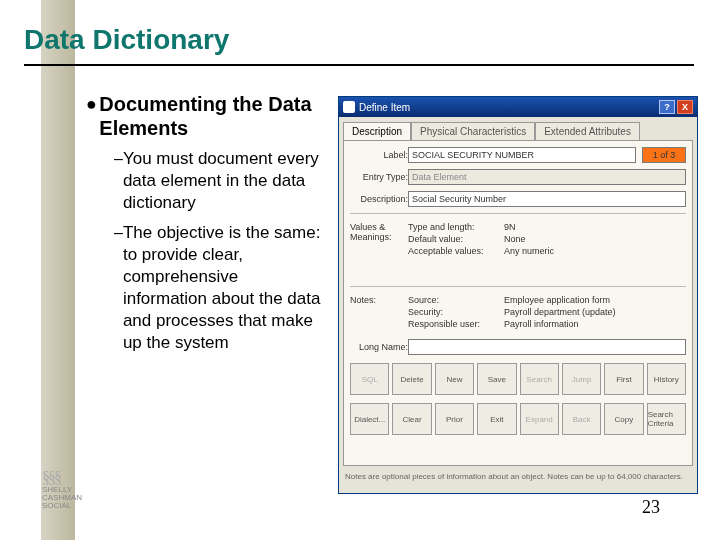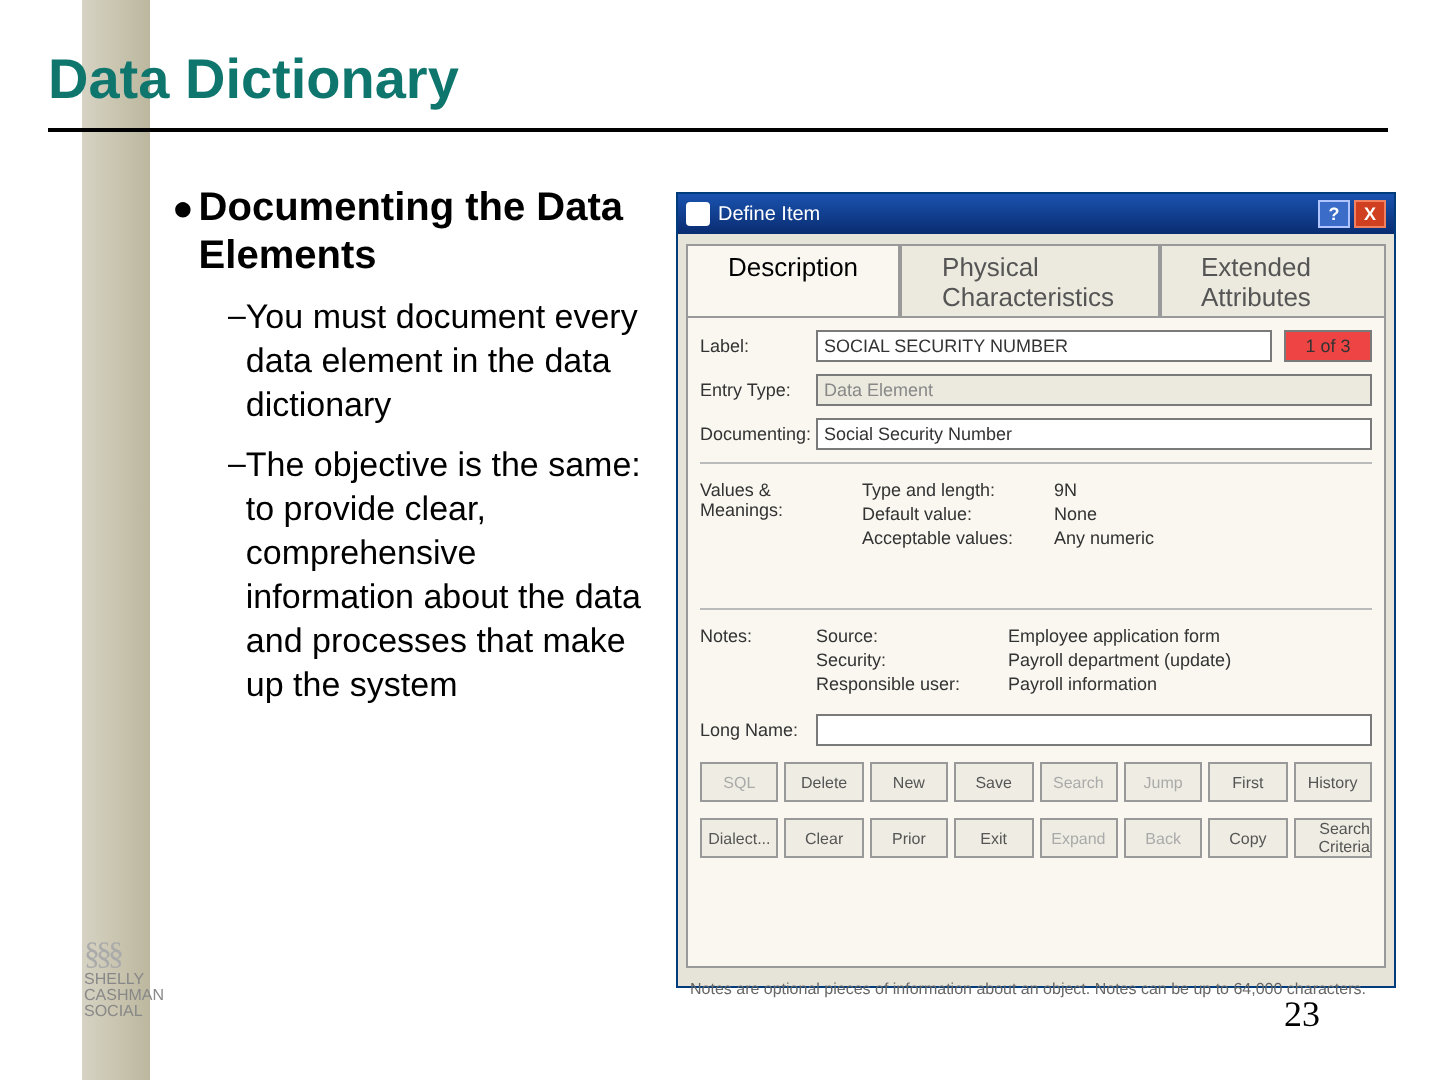--- a/index.html
+++ b/index.html
@@ -59,58 +59,57 @@
   .dlg-title .spacer { flex: 1; }
   .dlg-title .wbtn {
     width: 16px; height: 14px; margin-left: 2px;
     border: 1px solid #b0c4ff; background: #3a6cc8;
     display: flex; align-items: center; justify-content: center;
     color: #fff; font-size: 9px; font-weight: bold;
   }
   .wbtn.close { background: #d04020; border-color: #f08060; }
   .tabs { display: flex; padding: 4px 4px 0 4px; gap: 0; }
   .tab {
-    padding: 3px 20px; font-size: 13px;
+    padding: 3px 8px; font-size: 10px;
     background: #ece9de; border: 1px solid #999;
     border-bottom: none; position: relative; top: 1px;
     color: #555;
   }
   .tab.active { background: #f9f7f0; border-bottom: 1px solid #f9f7f0; color: #000; }
   .tab-body {
     margin: 0 4px 4px 4px; border: 1px solid #999;
     background: #f9f7f0; padding: 6px;
     height: 326px; position: relative;
   }
-  .row { display: flex; align-items: center; margin-bottom: 6px; }
+  .row { display: flex; align-items: center; margin-bottom: 6px; text-align: right; }
   .row .lbl { width: 58px; font-size: 9px; color: #333; }
   .row .fld {
     flex: 1; height: 16px; border: 1px solid #7a7a7a;
     background: #fff; padding: 1px 3px; font-size: 9px; color: #333;
     display: flex; align-items: center; overflow: hidden; white-space: nowrap;
   }
   .row .fld.ro { background: #eceadf; color: #888; }
   .counter {
     margin-left: 6px; width: 44px; height: 16px;
-    border: 1px solid #7a7a7a; background: #ef4444;
+    border: 1px solid #7a7a7a; background: #f97316;
     font-size: 9px; display: flex; align-items: center; justify-content: center;
   }
   .divider { height: 1px; background: #bbb; margin: 6px 0 8px 0; }
   .kv { display:flex; font-size:9px; margin-bottom:2px; }
   .kv .k { width: 96px; color:#333; }
   .kv .v { color:#333; }
   .section-lbl { font-size:9px; color:#333; width:58px; }
   .twocol { display:flex; }
   .twocol .left { width:58px; }
   .twocol .right { flex:1; }
   .btnrow { display:flex; gap:3px; margin-top:8px; }
   .btnrow .b {
-    flex:1; height:20px; border:1px solid #999; background:#efede3;
+    flex:1; height:32px; border:1px solid #999; background:#efede3;
     font-size:8px; display:flex; align-items:center; justify-content:center;
     color:#555;
-    text-align:right;
   }
   .btnrow .b.dis { color:#aaa; }
   .note { font-size:8px; color:#666; margin-top:6px; line-height:1.2; }
 </style>
 </head>
 <body>
 
 <div class="left-bar"></div>
 
 <div class="title">Data Dictionary</div>
@@ -160,28 +159,28 @@
       <div class="fld">SOCIAL SECURITY NUMBER</div>
       <div class="counter">1 of 3</div>
     </div>
 
     <div class="row">
       <div class="lbl">Entry Type:</div>
       <div class="fld ro">Data Element</div>
     </div>
 
     <div class="row">
-      <div class="lbl">Documenting:</div>
+      <div class="lbl">Description:</div>
       <div class="fld">Social Security Number</div>
     </div>
 
     <div class="divider"></div>
 
 
-    <div class="twocol" style="margin-top:4px;gap:23px;">
+    <div class="twocol" style="margin-top:4px;">
       <div class="left section-lbl" style="white-space:pre-line;">Values &amp;
 Meanings:</div>
       <div class="right">
         <div class="kv">
             <div class="k">Type and length:</div>
             <div class="v">9N</div>
           </div>
         <div class="kv">
             <div class="k">Default value:</div>
             <div class="v">None</div>

